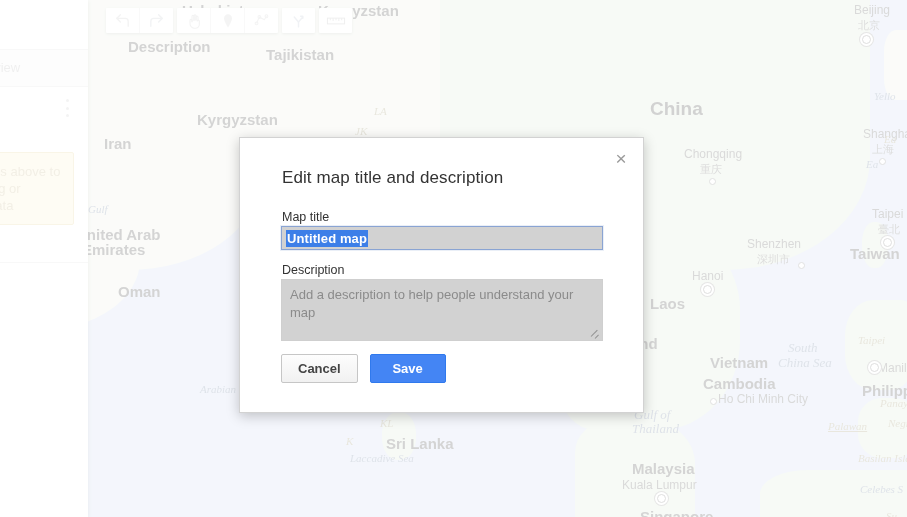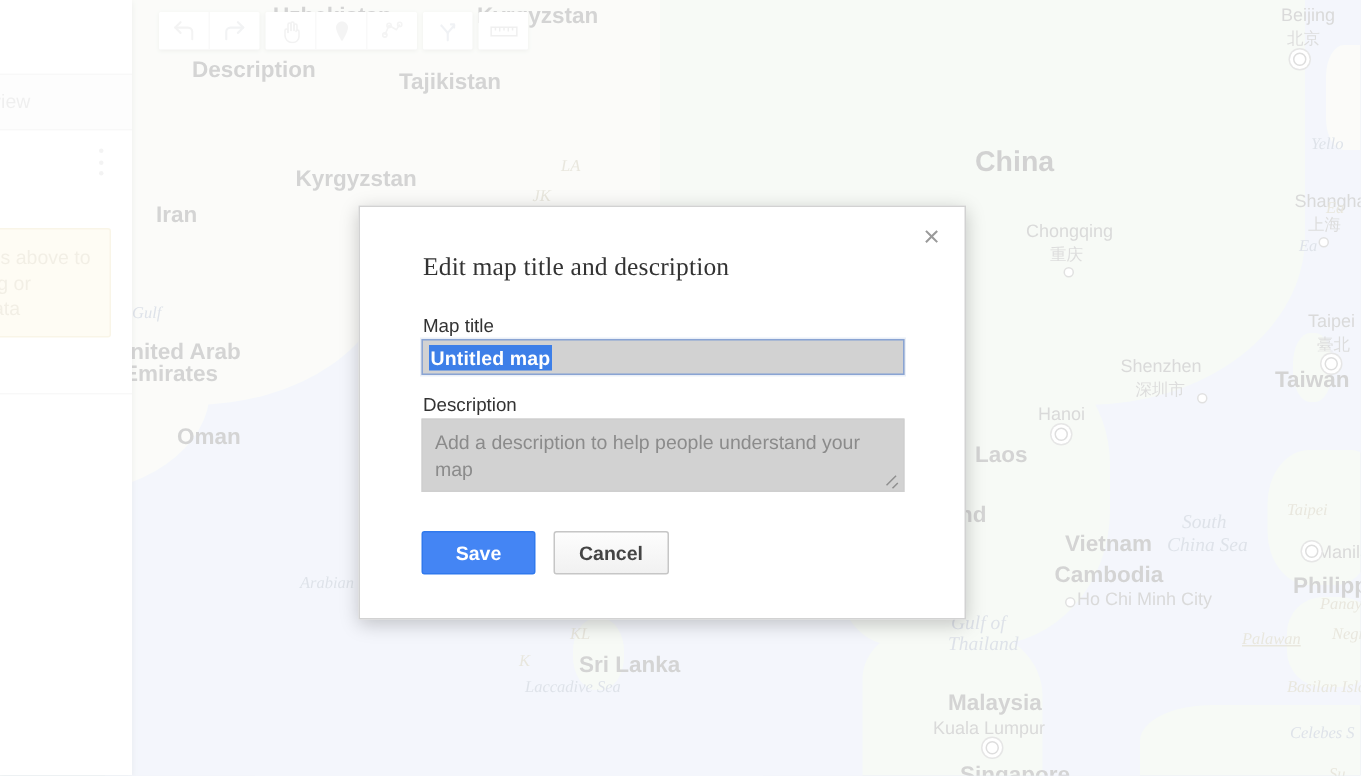--- a/index.html
+++ b/index.html
@@ -205,21 +205,20 @@
   }
 
   .dlg-title {
     position: absolute;
     left: 42px;
     top: 30px;
     font-size: 17px;
     color: #333;
     font-weight: normal;
     letter-spacing: 0.1px;
-    font-family: Liberation Serif, serif;
   }
 
   .field-label {
     position: absolute;
     left: 42px;
     font-size: 12.5px;
     color: #333;
   }
   .lbl-title { top: 72px; }
   .lbl-desc  { top: 125px; text-align: center; }
@@ -248,21 +247,21 @@
     font-weight: bold;
     padding: 1px 1px;
     letter-spacing: 0.1px;
   }
 
   .desc-area {
     position: absolute;
     left: 41px;
     top: 141px;
     width: 322px;
-    height: 49px;
+    height: 62px;
     box-sizing: border-box;
     background: #d2d2d2;
     border: 1px solid #cfcfcf;
     padding: 6px 8px;
     font-size: 13px;
     line-height: 18px;
     color: #8b8b8b;
     font-family: "Liberation Sans", sans-serif;
     overflow: hidden;
   }
@@ -538,18 +537,18 @@
       <span class="sel-text">Untitled map</span>
     </div>
 
     <div class="field-label lbl-desc">Description</div>
     <div class="desc-area">
       <span>Add a description to help people understand your map</span>
       <span class="resize-grip"></span>
     </div>
 
     <div class="btn-row">
+      <div class="btn btn-secondary">Cancel</div>
       <div class="btn btn-primary">Save</div>
-      <div class="btn btn-secondary">Cancel</div>
     </div>
   </div>
 
 </div>
 
 </body></html>

